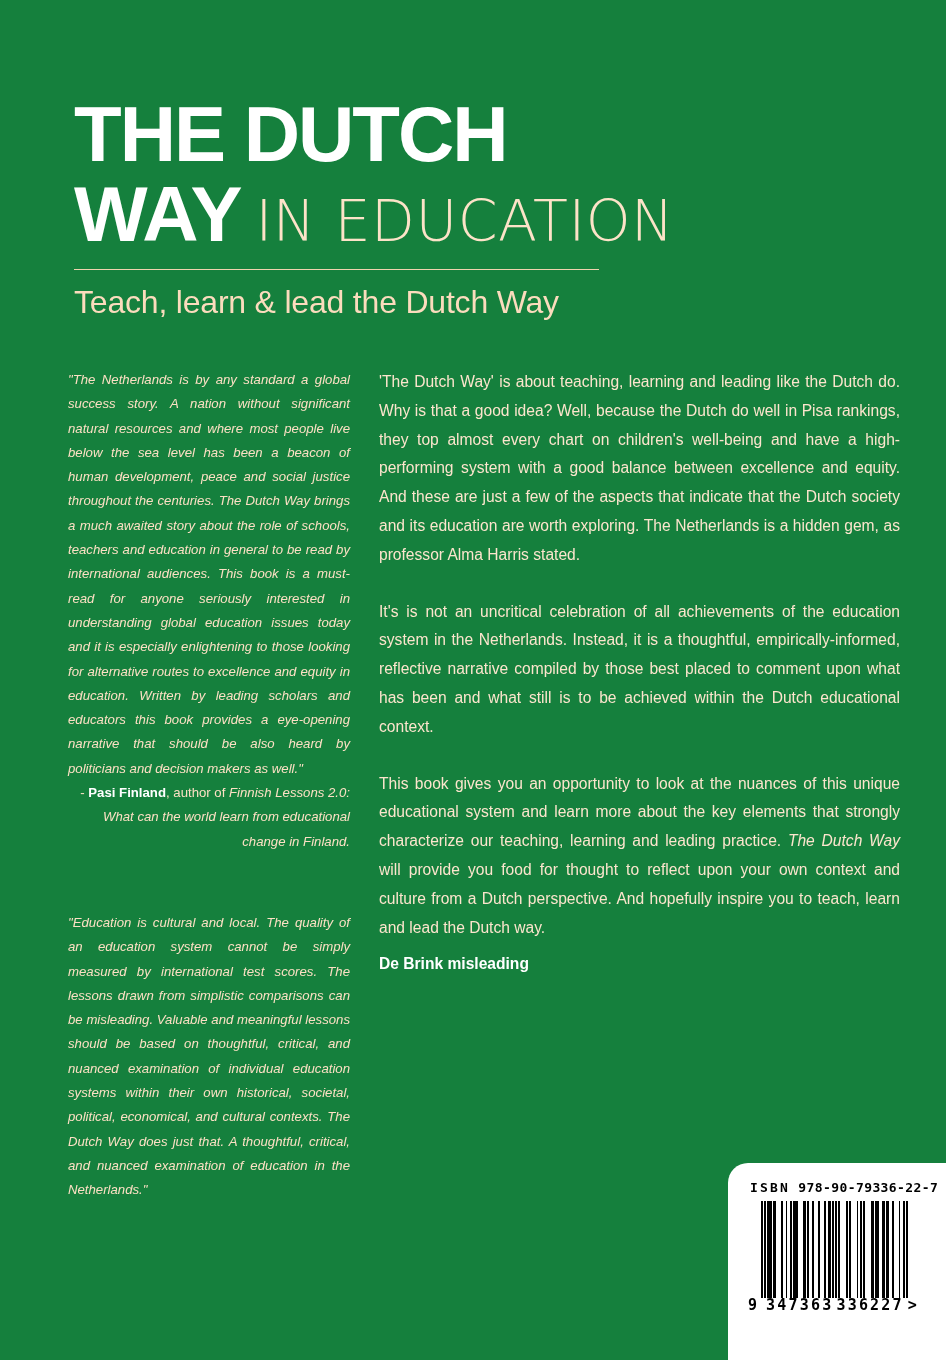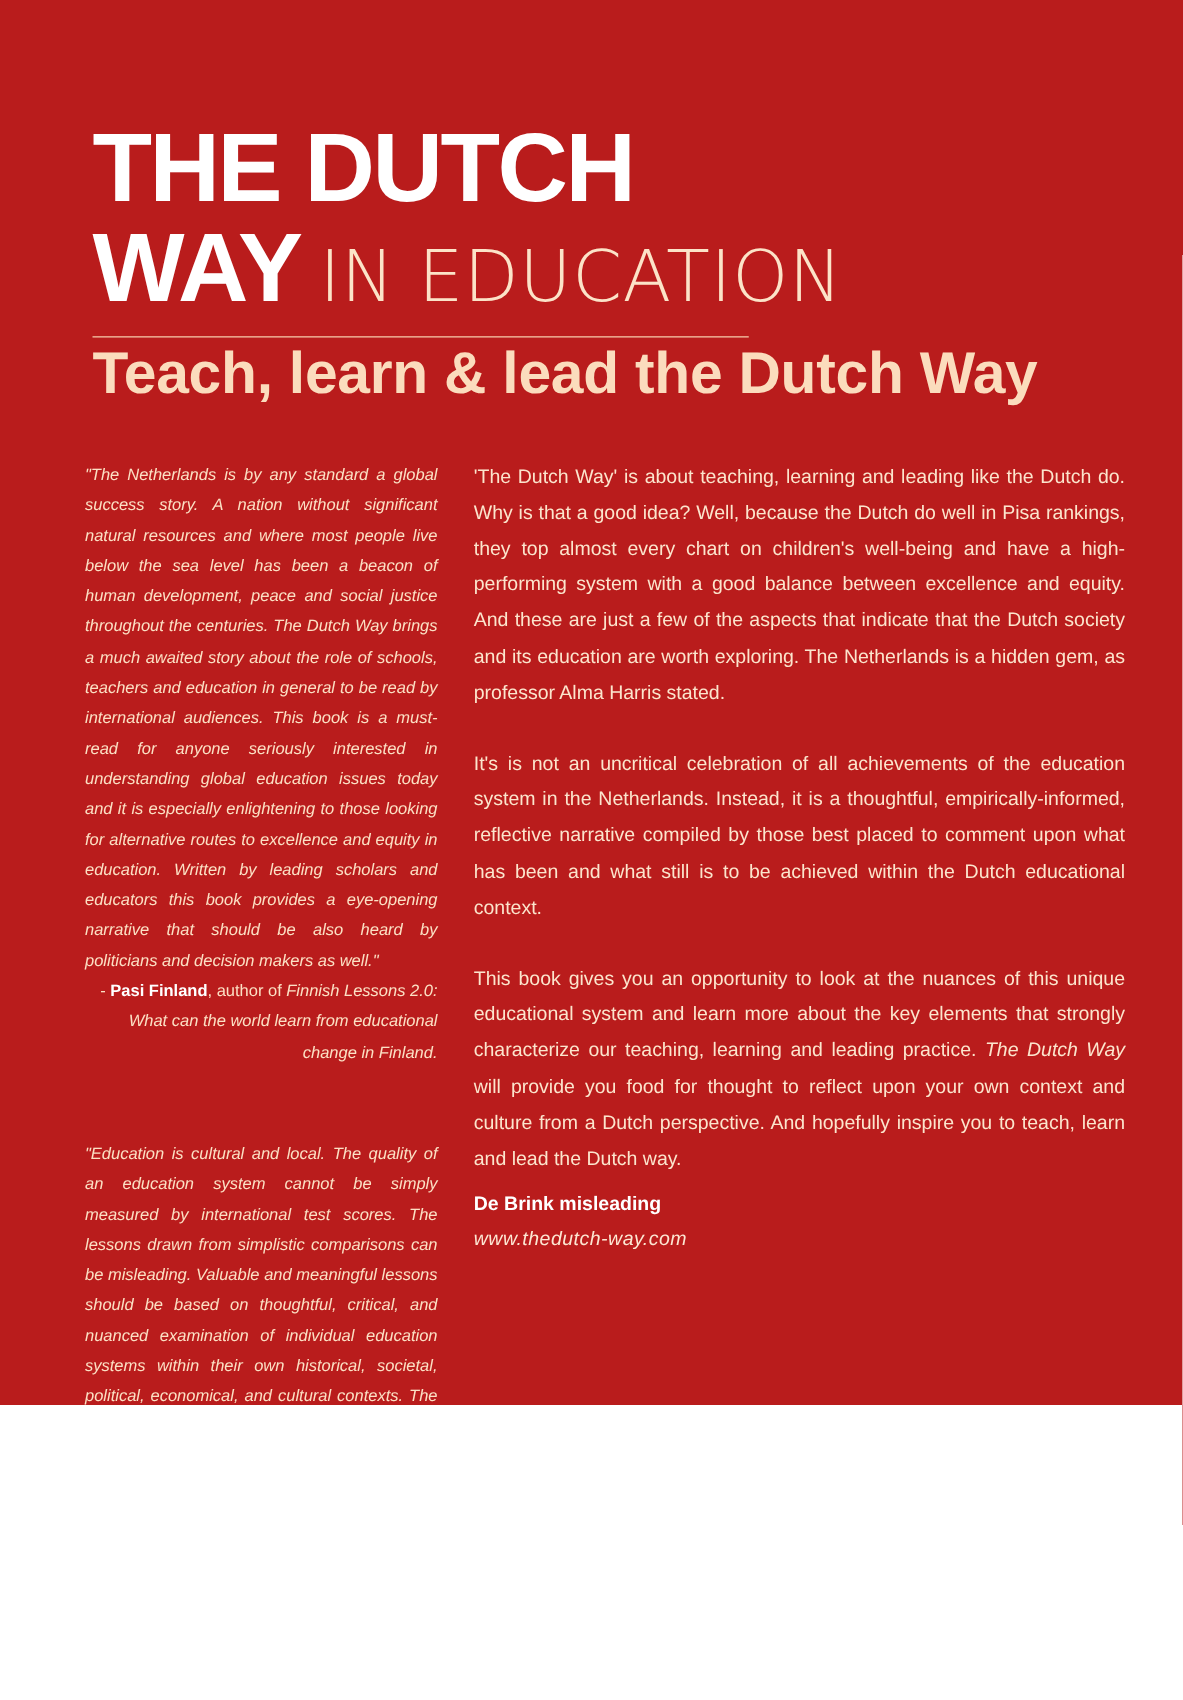--- a/index.html
+++ b/index.html
@@ -8,22 +8,22 @@
     padding: 0;
     background: #ffffff;
   }
   body {
     font-family: "Liberation Sans", sans-serif;
   }
 
   #cover {
     position: relative;
     width: 946px;
-    height: 1124px;
-    background: #b91c1c;
+    height: 1360px;
+    background: #15803d;
     overflow: hidden;
     box-sizing: border-box;
   }
 
   
   .title-block {
     position: absolute;
     left: 74px;
     top: 96px;
     width: 540px;
@@ -48,22 +48,23 @@
     font-stretch: condensed;
   }
   .title-rule {
     margin-top: 16px;
     width: 525px;
     height: 1.5px;
     background: #FBD7B4;
     opacity: 0.95;
   }
   .tagline {
-    font-size: 47px;
-    font-weight: 700;
+    margin-top: 14px;
+    font-size: 32px;
+    font-weight: 400;
     color: #FBDCBD;
     letter-spacing: -0.2px;
     white-space: nowrap;
   }
 
   
   .col-left {
     position: absolute;
     left: 68px;
     top: 368px;
@@ -193,21 +194,20 @@
   </div>
 
   <div class="col-right">
     <p>'The Dutch Way' is about teaching, learning and leading like the Dutch do. Why is that a good idea? Well, because the Dutch do well in Pisa rankings, they top almost every chart on children's well-being and have a high-performing system with a good balance between excellence and equity. And these are just a few of the aspects that indicate that the Dutch society and its education are worth exploring. The Netherlands is a hidden gem, as professor Alma Harris stated.</p>
     <p>It's is not an uncritical celebration of all achievements of the education system in the Netherlands. Instead, it is a thoughtful, empirically-informed, reflective narrative compiled by those best placed to comment upon what has been and what still is to be achieved within the Dutch educational context.</p>
     <p><span>This book gives you an opportunity to look at the nuances of this unique educational system and learn more about the key elements that strongly characterize our teaching, learning and leading practice. </span><i>The Dutch Way</i><span> will provide you food for thought to reflect upon your own context and culture from a Dutch perspective. And hopefully inspire you to teach, learn and lead the Dutch way.</span></p>
   </div>
 
   <div class="publisher">
     <div class="pub-name">De Brink misleading</div>
-    <div class="pub-url">www.thedutch-way.com</div>
   </div>
 
   <div class="barcode-panel">
     <div class="isbn-text"><span class="isbn-word">ISBN</span>&nbsp;<span>978-90-79336-22-7</span></div>
     <div class="barcode-bars" id="barcode-bars">
         <span style="width:1.5473684210526315px;background:#000000;"></span>
         <span style="width:1.5473684210526315px;background:transparent;"></span>
         <span style="width:1.5473684210526315px;background:#000000;"></span>
         <span style="width:1.5473684210526315px;background:transparent;"></span>
         <span style="width:1.5473684210526315px;background:#000000;"></span>

